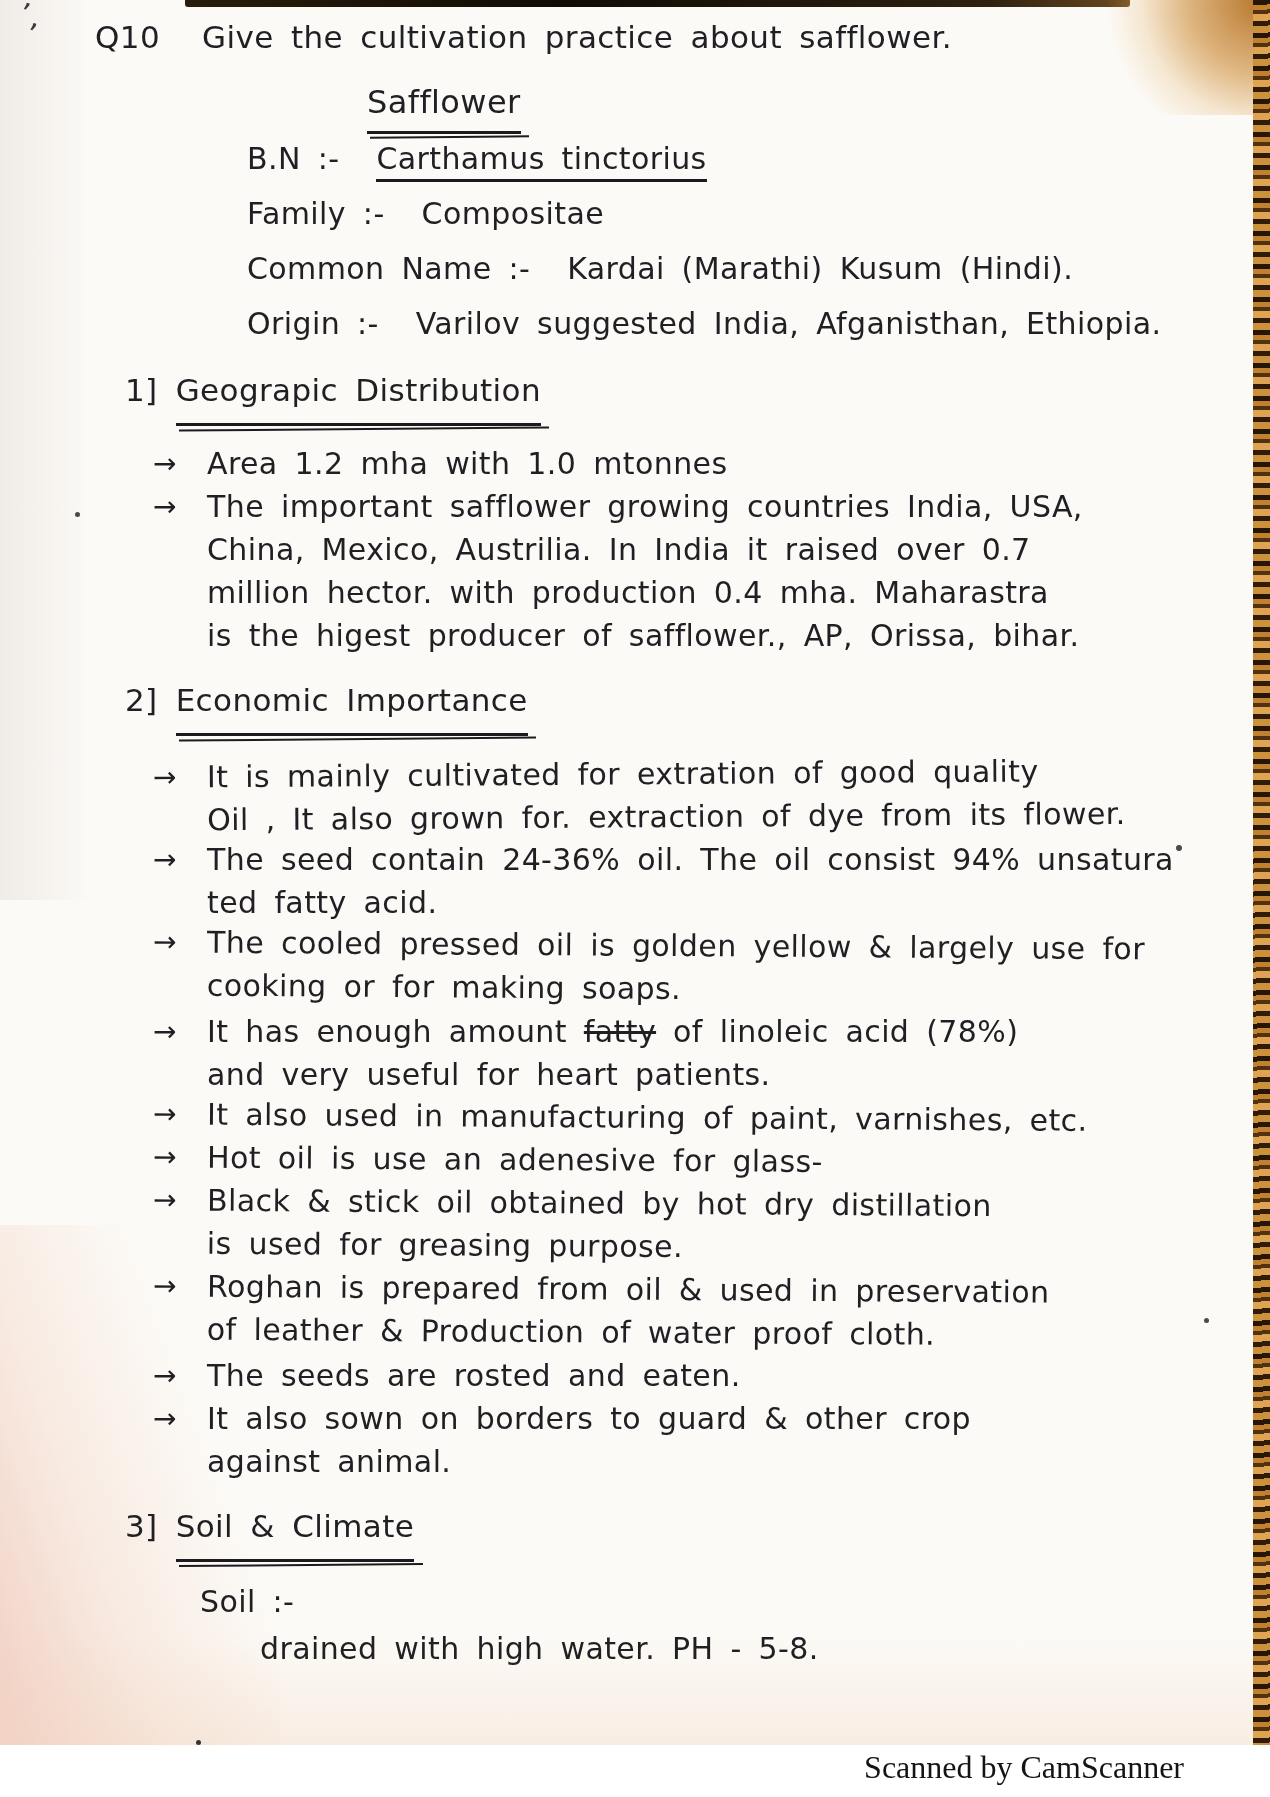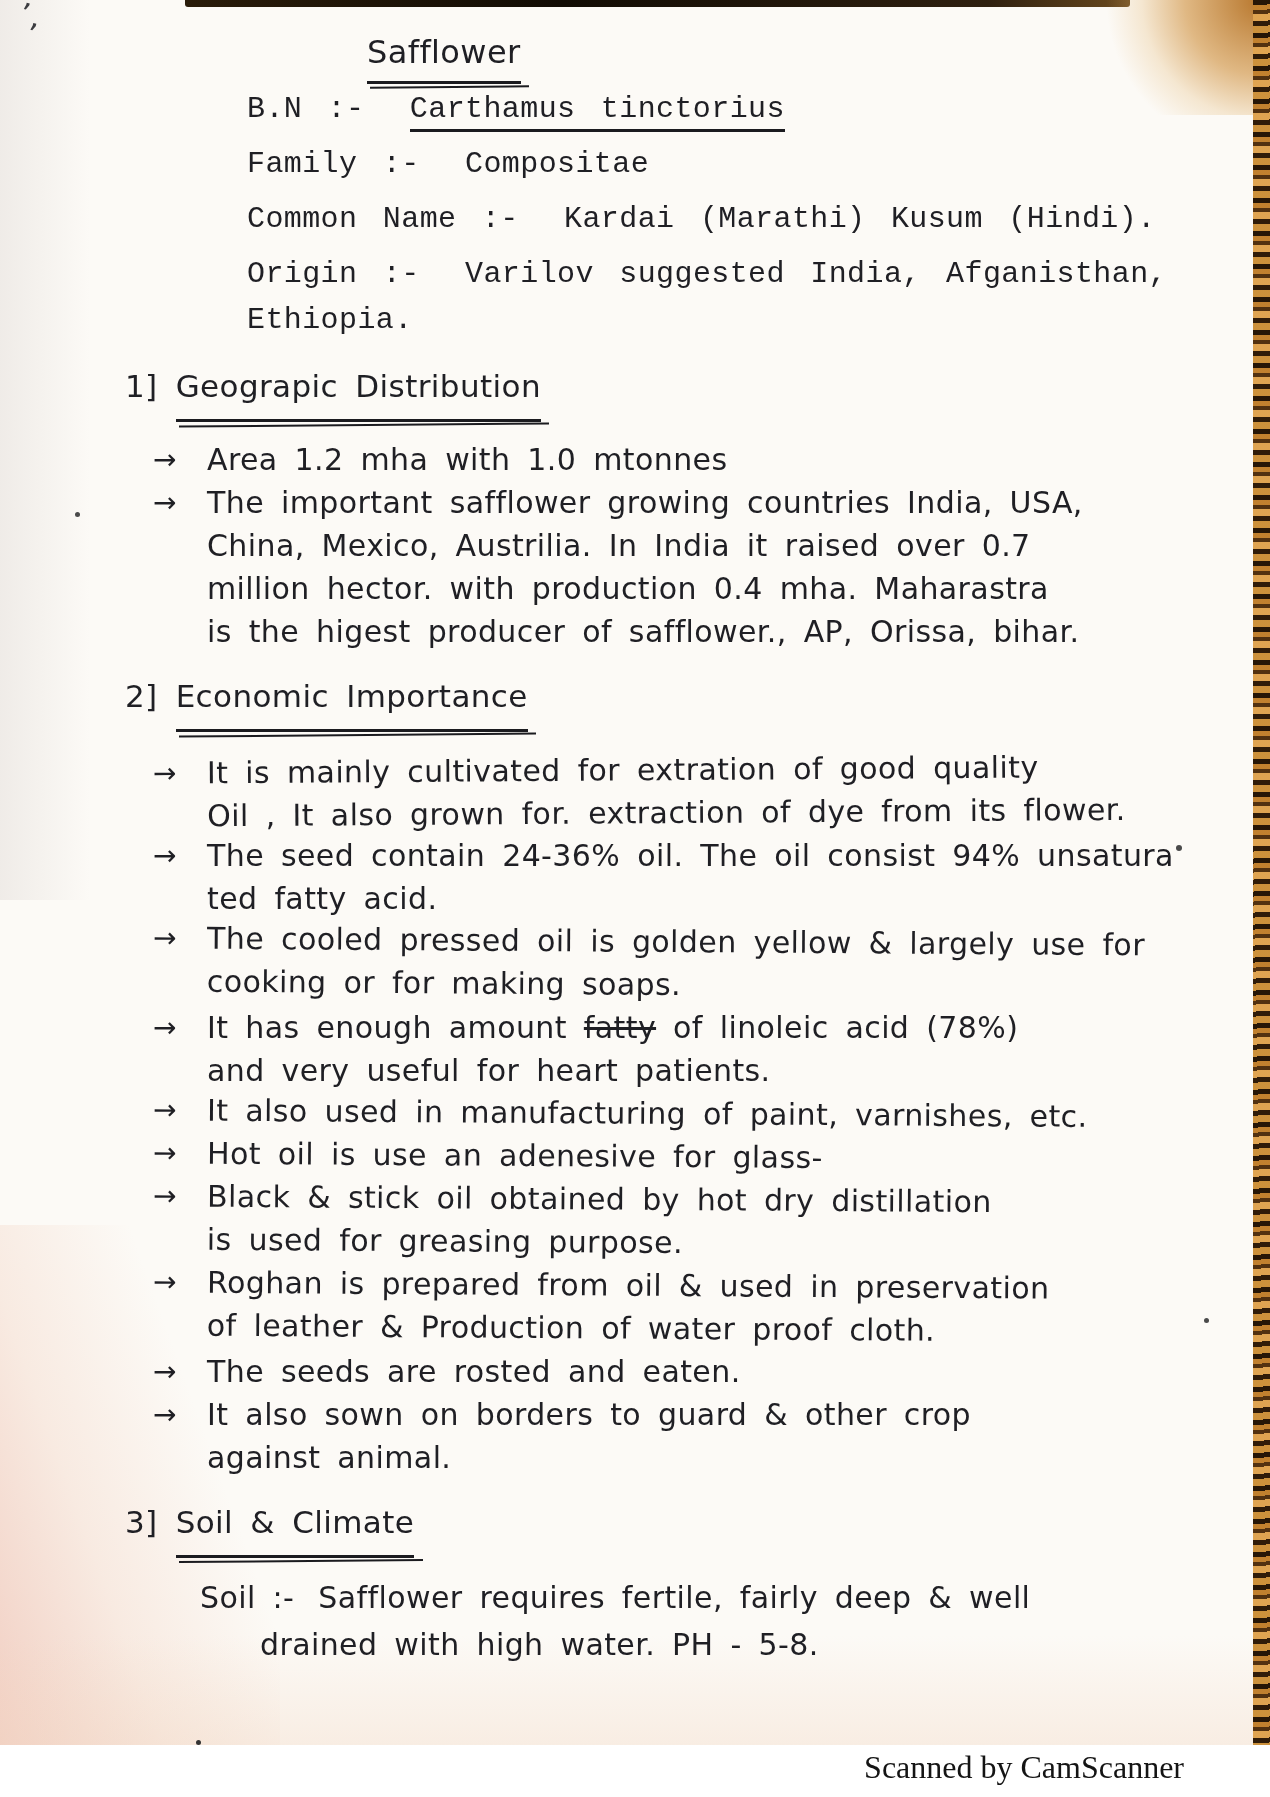--- a/index.html
+++ b/index.html
@@ -62,21 +62,21 @@
     line-height:43px;
   }
   .qline { display:flex; gap:42px; font-size:31px; line-height:50px; }
   .title-row { margin:16px 0 10px 272px; font-size:32px; line-height:48px; }
   .u1 { border-bottom:3px solid #1b1b1f; padding-bottom:3px; }
   .u2 { position:relative; border-bottom:3px solid #1b1b1f; padding-bottom:10px; }
   .u2::after {
     content:""; position:absolute; left:3px; right:-8px; bottom:-7px; height:2px;
     background:#1b1b1f; transform:rotate(-0.5deg);
   }
-  .details { margin-left:152px; margin-top:8px;font-family:Liberation Mono, monospace; }
+  .details { margin-left:152px; margin-top:8px; }
   .drow { margin-bottom:9px; line-height:46px; }
   .dlabel { margin-right:20px; }
   .section-head { margin:20px 0 16px 30px; font-size:31px; display:flex; gap:18px; line-height:46px; }
   .bullet { display:flex; margin-left:58px; }
   .bullet.t-up { transform:rotate(-0.4deg); }
   .bullet.t-dn { transform:rotate(0.4deg); }
   .arrow { flex:none; width:54px; font-size:28px; }
   .blines { flex:1; }
   .strike { text-decoration:line-through; text-decoration-thickness:3px; }
   .soil-block { margin-left:105px; line-height:47px; }
@@ -103,20 +103,24 @@
   <div class="corner-tr"></div>
   <div class="edge-right"></div>
   <div class="mark-tl">’,</div>
   <div class="speck s1"></div>
   <div class="speck s2"></div>
   <div class="speck s3"></div>
   <div class="speck s4"></div>
 
   <div class="content">
 
+    <div class="qline">
+      <span>Q10</span>
+      <span>Give the cultivation practice about safflower.</span>
+    </div>
 
     <div class="title-row">
       <span class="u2">Safflower</span>
     </div>
 
     <div class="details">
       <div class="drow">
         <span class="dlabel">B.N :-</span>
         <span class="u1">Carthamus tinctorius</span>
       </div>
@@ -228,21 +232,20 @@
       </div>
     </div>
 
     <div class="section-head">
       <span>3]</span>
       <span class="u2">Soil &amp; Climate</span>
     </div>
     <div class="soil-block">
       <div class="soil-first">
         <span>Soil :-</span>
-        <span>Safflower requires fertile, fairly deep &amp; well</span>
       </div>
       <div class="soil-cont">drained with high water. PH - 5-8.</div>
     </div>
 
   </div>
 </div>
 
 <div class="footer-band">
   <span class="credit">Scanned by CamScanner</span>
 </div>

